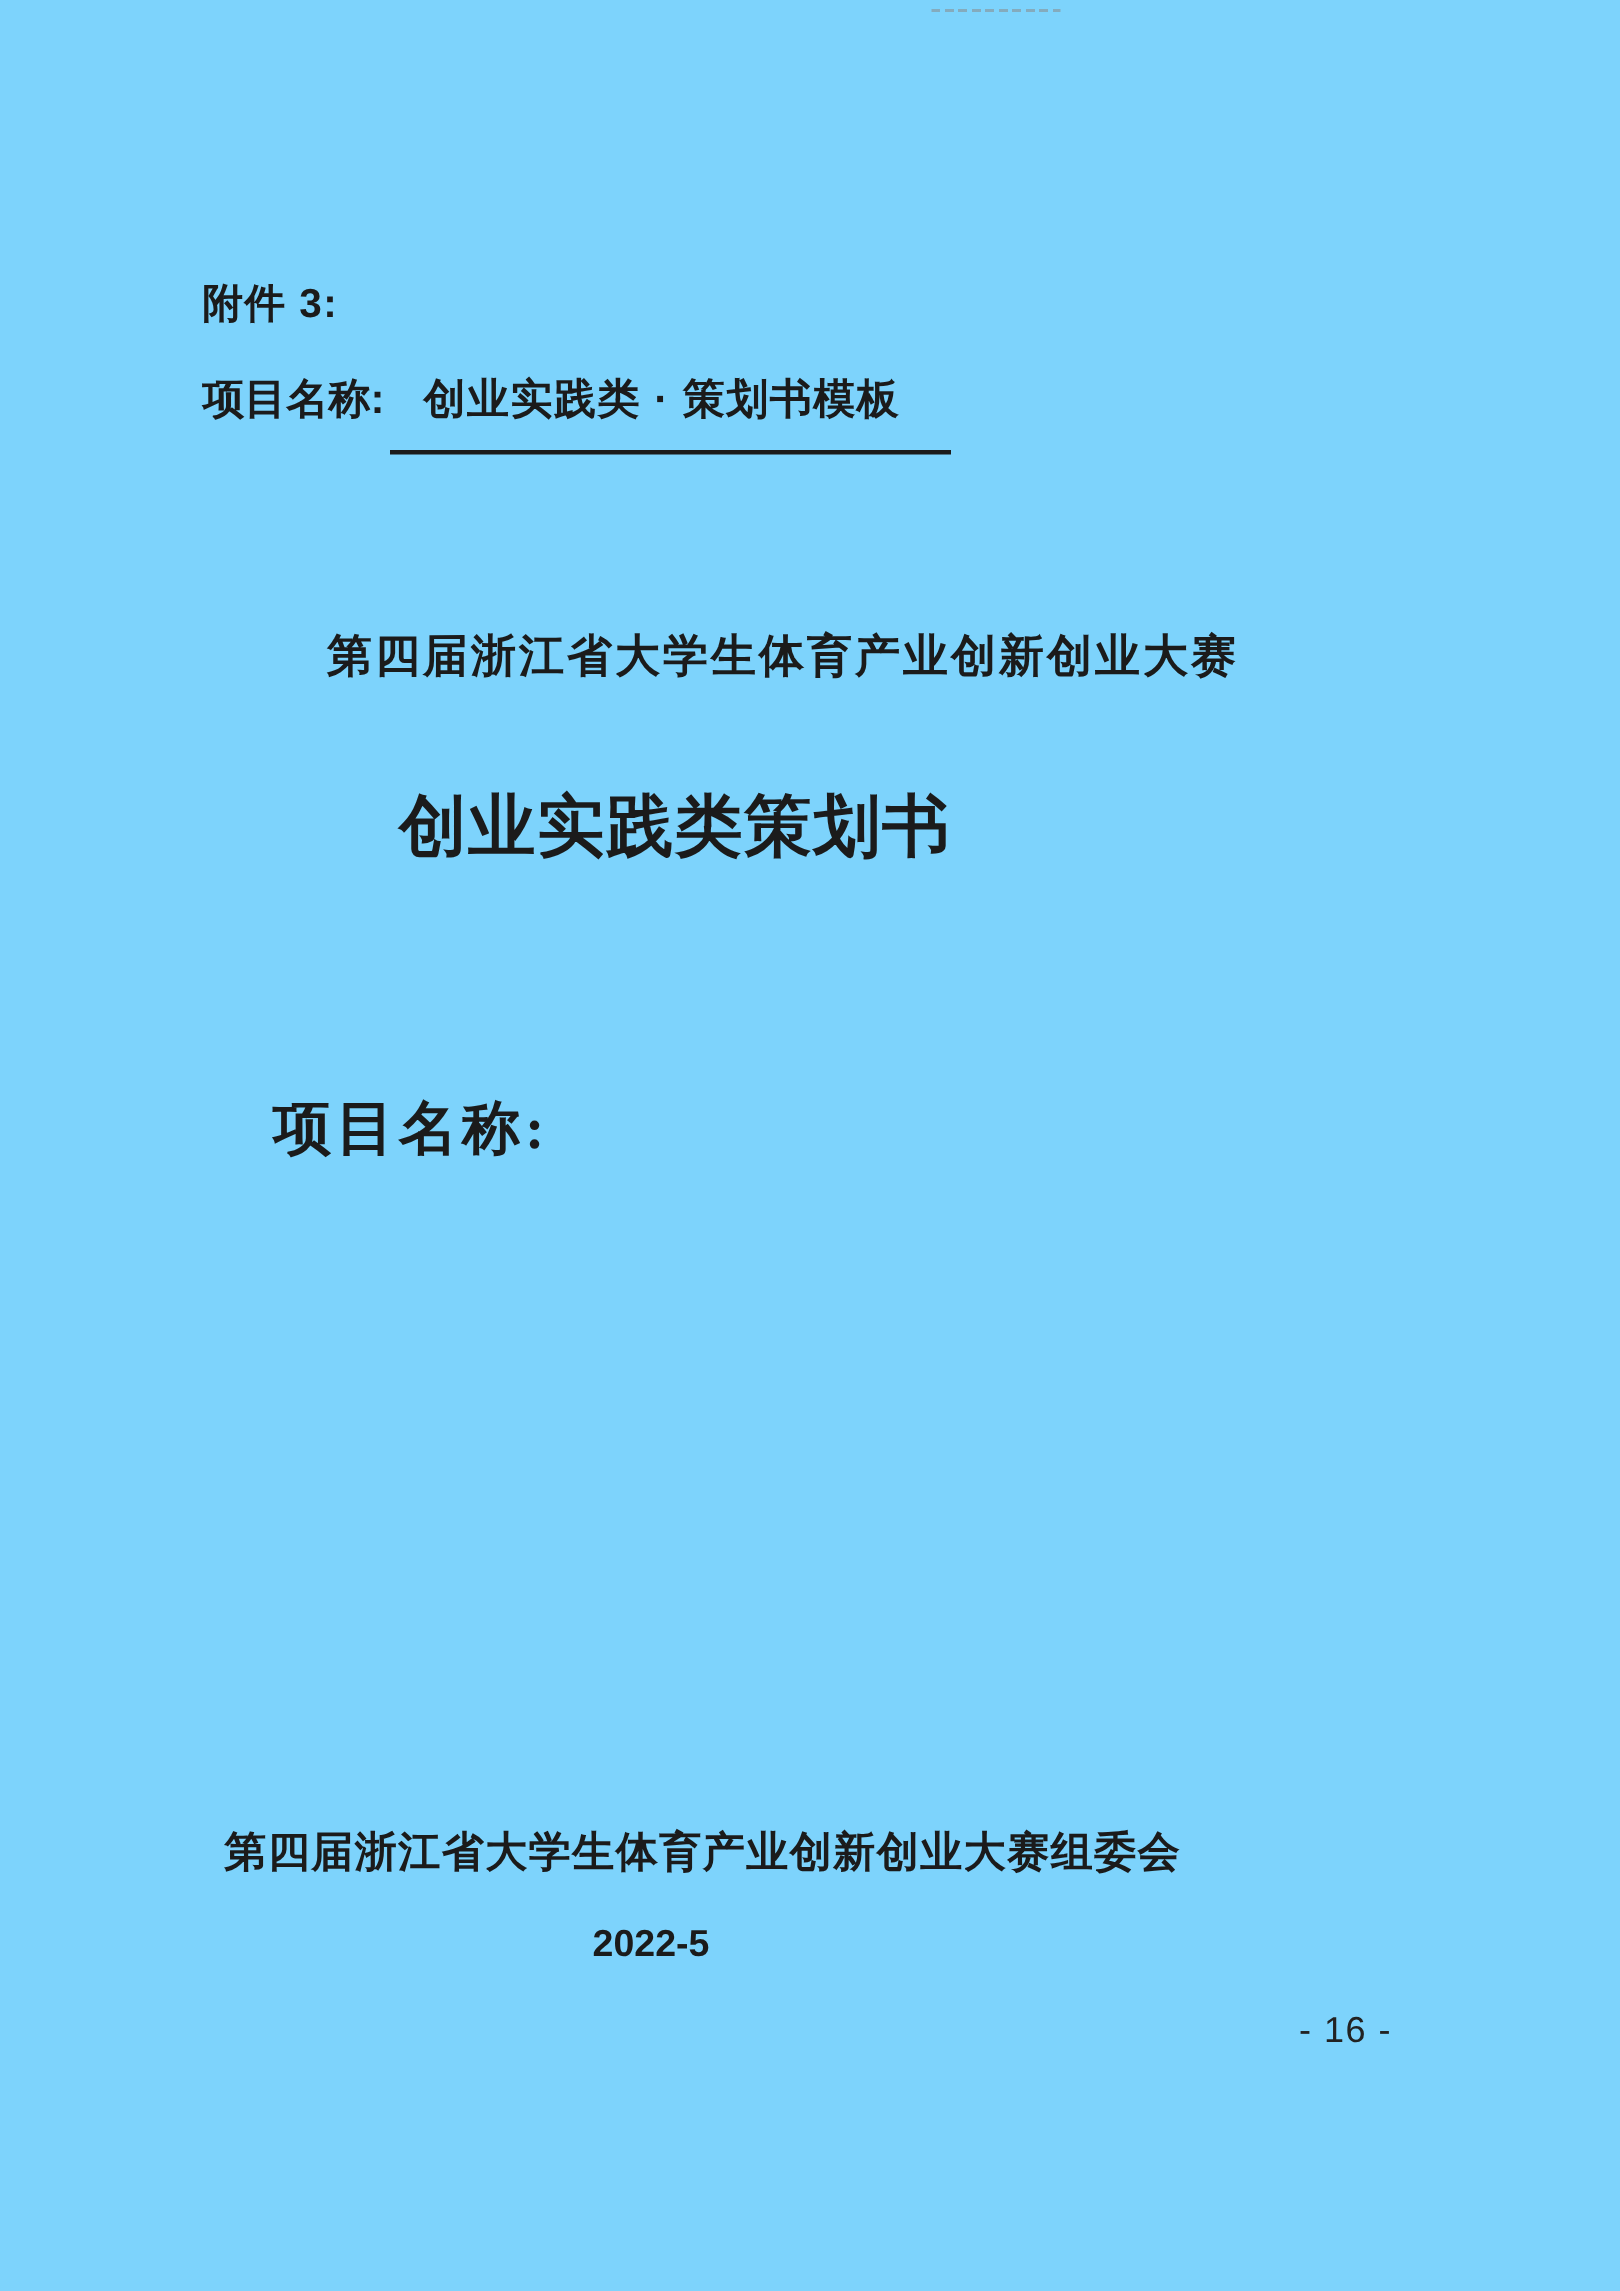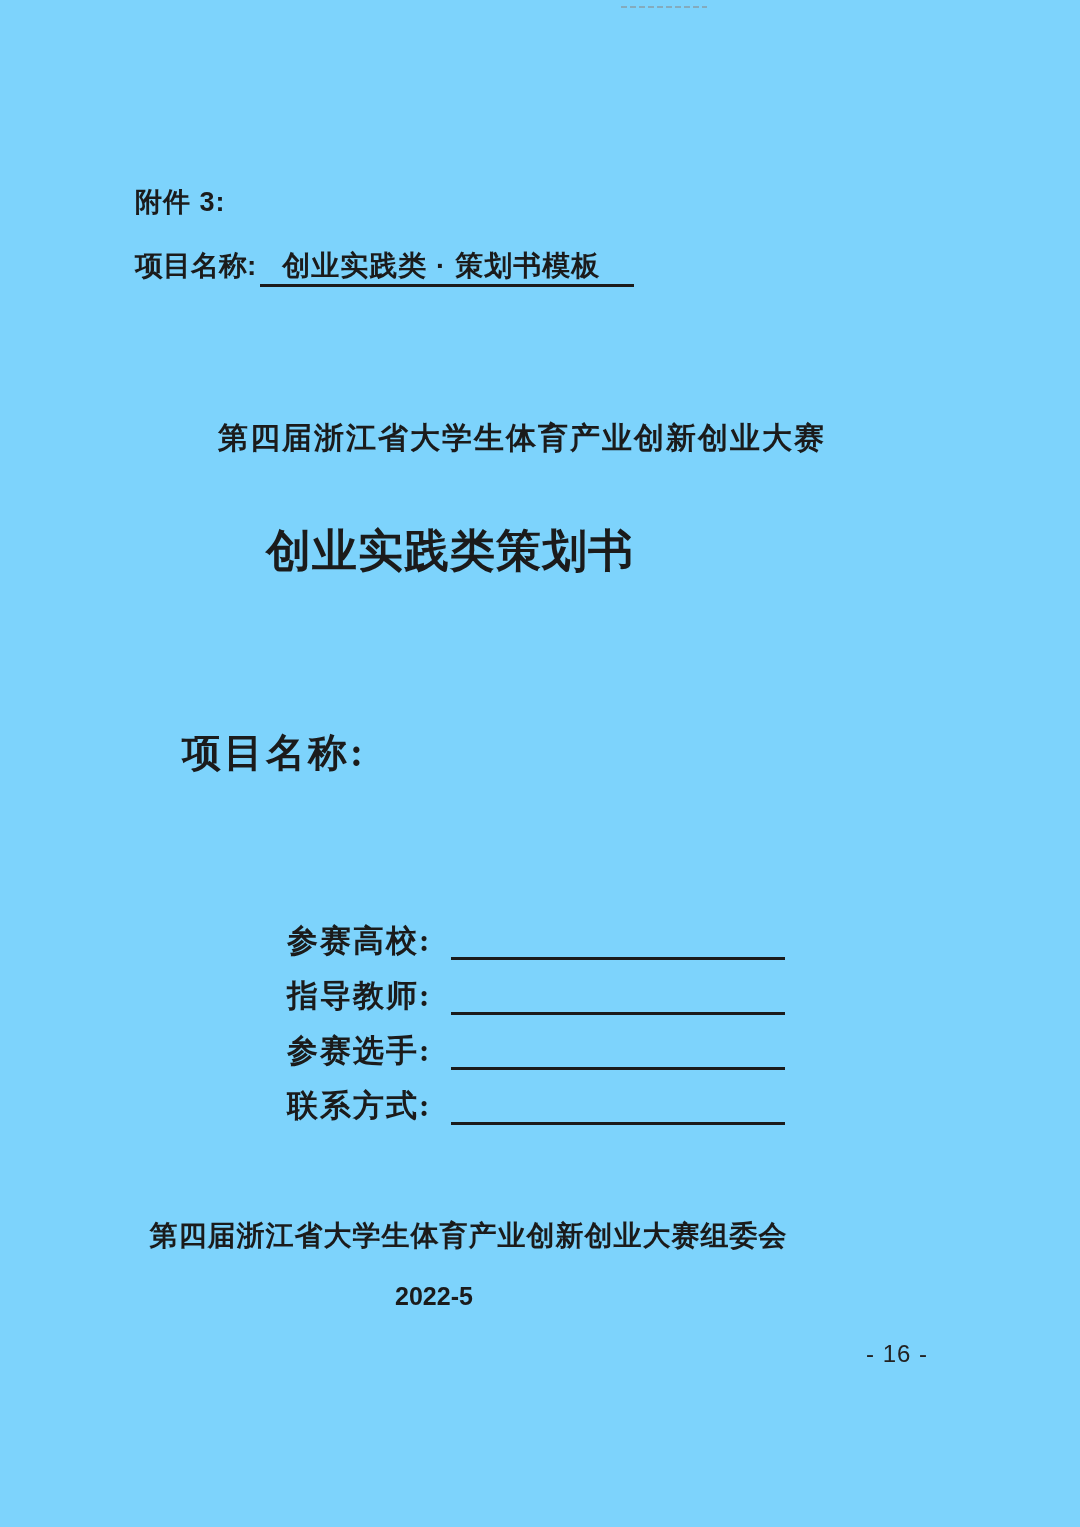--- a/index.html
+++ b/index.html
@@ -49,21 +49,21 @@
     font-weight: bold;
     font-size: 28px;
     line-height: 36px;
     white-space: nowrap;
   }
   .category-value {
     display: inline-block;
     width: 352px;
     margin-left: 4px;
     padding-left: 22px;
-    padding-bottom: 0;
+    padding-bottom: 16px;
     border-bottom: 3px solid #1b1b1b;
     letter-spacing: 1px;
   }
   .subtitle {
     position: absolute;
     left: 0;
     top: 418px;
     width: 1044px;
     text-align: center;
     font-family: "Liberation Serif", serif;
@@ -166,38 +166,20 @@
   <div class="category-row">
     <span class="category-label">项目名称:</span><span class="category-value">创业实践类 · 策划书模板</span>
   </div>
 
   <div class="subtitle">第四届浙江省大学生体育产业创新创业大赛</div>
 
   <div class="main-title">创业实践类策划书</div>
 
   <div class="project-name-label">项目名称:</div>
 
-  <div class="form-block">
-    <div class="form-row">
-      <span class="form-label">参赛高校:</span>
-      <span class="field-underline"></span>
-    </div>
-    <div class="form-row">
-      <span class="form-label">指导教师:</span>
-      <span class="field-underline"></span>
-    </div>
-    <div class="form-row">
-      <span class="form-label">参赛选手:</span>
-      <span class="field-underline"></span>
-    </div>
-    <div class="form-row">
-      <span class="form-label">联系方式:</span>
-      <span class="field-underline"></span>
-    </div>
-  </div>
 
   <div class="committee-line">第四届浙江省大学生体育产业创新创业大赛组委会</div>
 
   <div class="date-line">2022-5</div>
 
   <div class="page-number">- 16 -</div>
 
 </div>
 
 </body></html>

